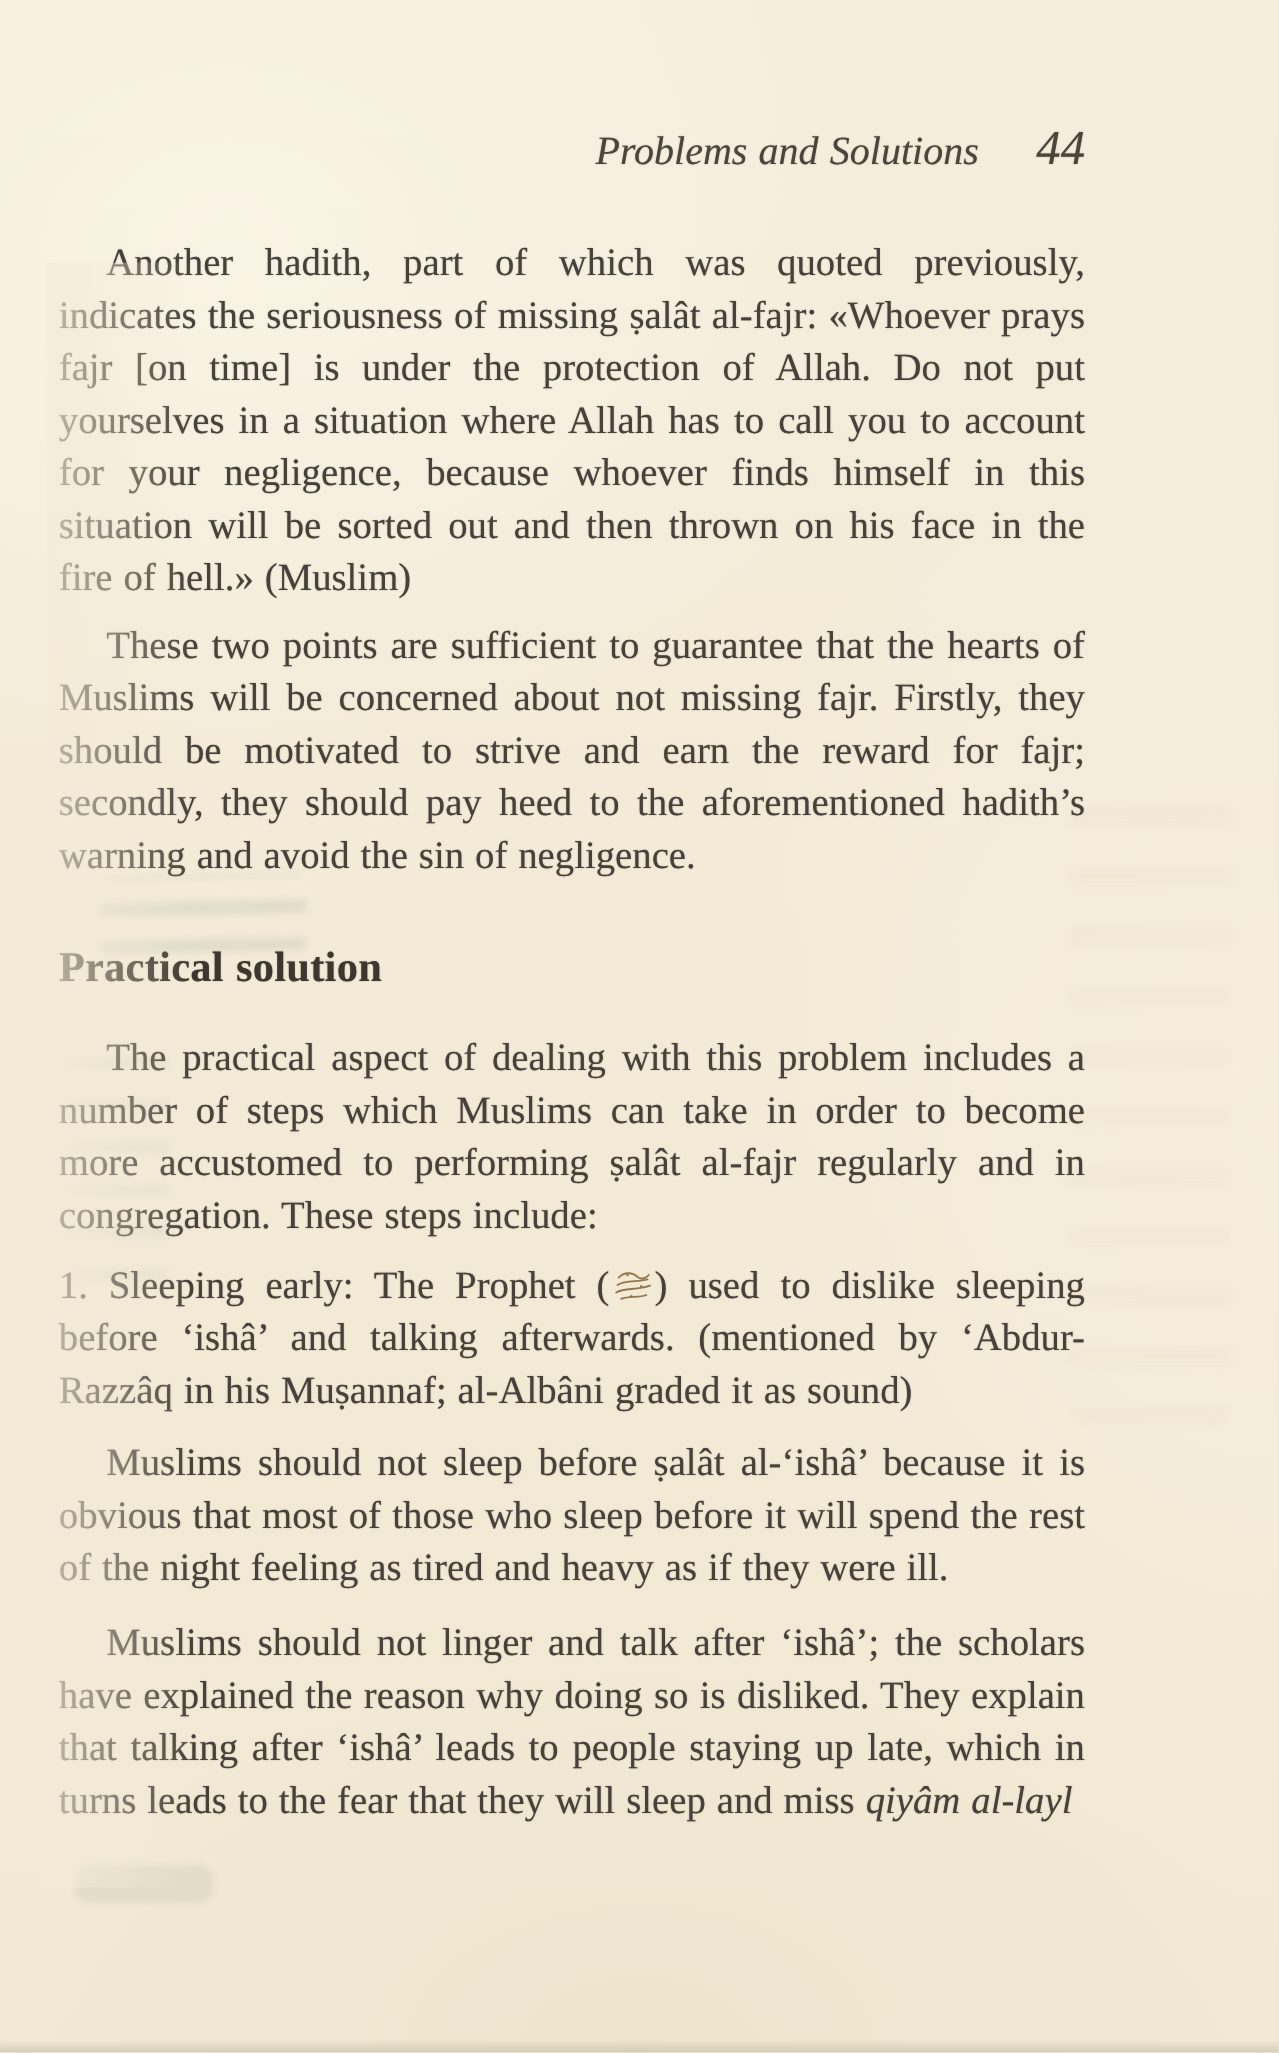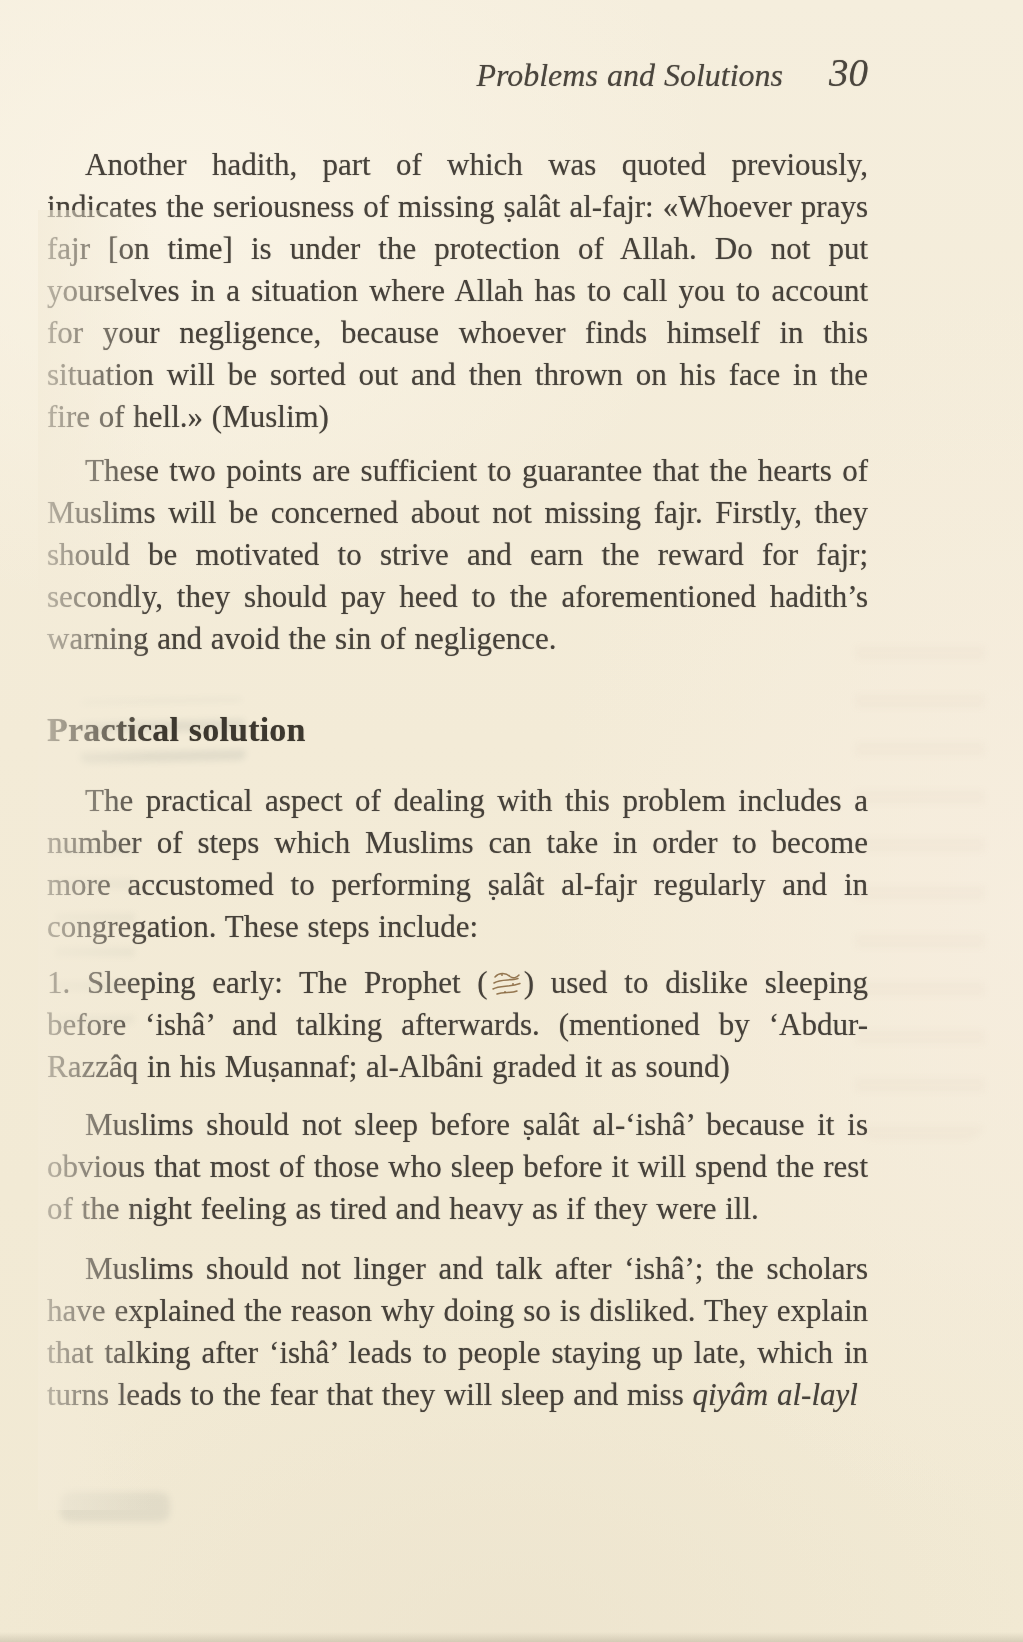--- a/index.html
+++ b/index.html
@@ -17,21 +17,21 @@
       radial-gradient(ellipse 700px 900px at 100% 55%, rgba(247,238,224,.8) 0%, rgba(247,238,224,0) 70%),
       radial-gradient(ellipse 800px 500px at 50% 100%, rgba(236,227,205,.7) 0%, rgba(236,227,205,0) 65%),
       linear-gradient(180deg, #f5eedd 0%, #f3ebd7 45%, #f1e9d3 100%);
     overflow: hidden;
   }
   .content {
     position: relative;
     z-index: 1;
     margin-left: 47px;
     width: 821px;
-    padding-top: 52px;
+    padding-top: 98px;
     color: #46413a;
     font-size: 31px;
     line-height: 42px;
     text-shadow: 0 0 1px rgba(70,64,55,.55);
     word-spacing: 1px;
   }
   .running-header {
     display: flex;
     justify-content: flex-end;
     align-items: baseline;
@@ -141,21 +141,21 @@
 
   <div class="ghost ghost-a"></div>
   <div class="ghost ghost-b"></div>
   <div class="ghost ghost-c"></div>
   <div class="ghost ghost-d"></div>
 
   <div class="content">
 
     <div class="running-header">
       <span class="rh-title">Problems and Solutions</span>
-      <span class="rh-num">30</span>
+      <span class="rh-num">44</span>
     </div>
 
     <p class="para indent p1">Another hadith, part of which was quoted previously, indicates the seriousness of missing ṣalât al-fajr: «Whoever prays fajr [on time] is under the protection of Allah. Do not put yourselves in a situation where Allah has to call you to account for your negligence, because whoever finds himself in this situation will be sorted out and then thrown on his face in the fire of hell.» (Muslim)</p>
 
     <p class="para indent p2">These two points are sufficient to guarantee that the hearts of Muslims will be concerned about not missing fajr. Firstly, they should be motivated to strive and earn the reward for fajr; secondly, they should pay heed to the aforementioned hadith’s warning and avoid the sin of negligence.</p>
 
     <h2 class="section-heading">Practical solution</h2>
 
     <p class="para indent p3">The practical aspect of dealing with this problem includes a number of steps which Muslims can take in order to become more accustomed to performing ṣalât al-fajr regularly and in congregation. These steps include:</p>
 

